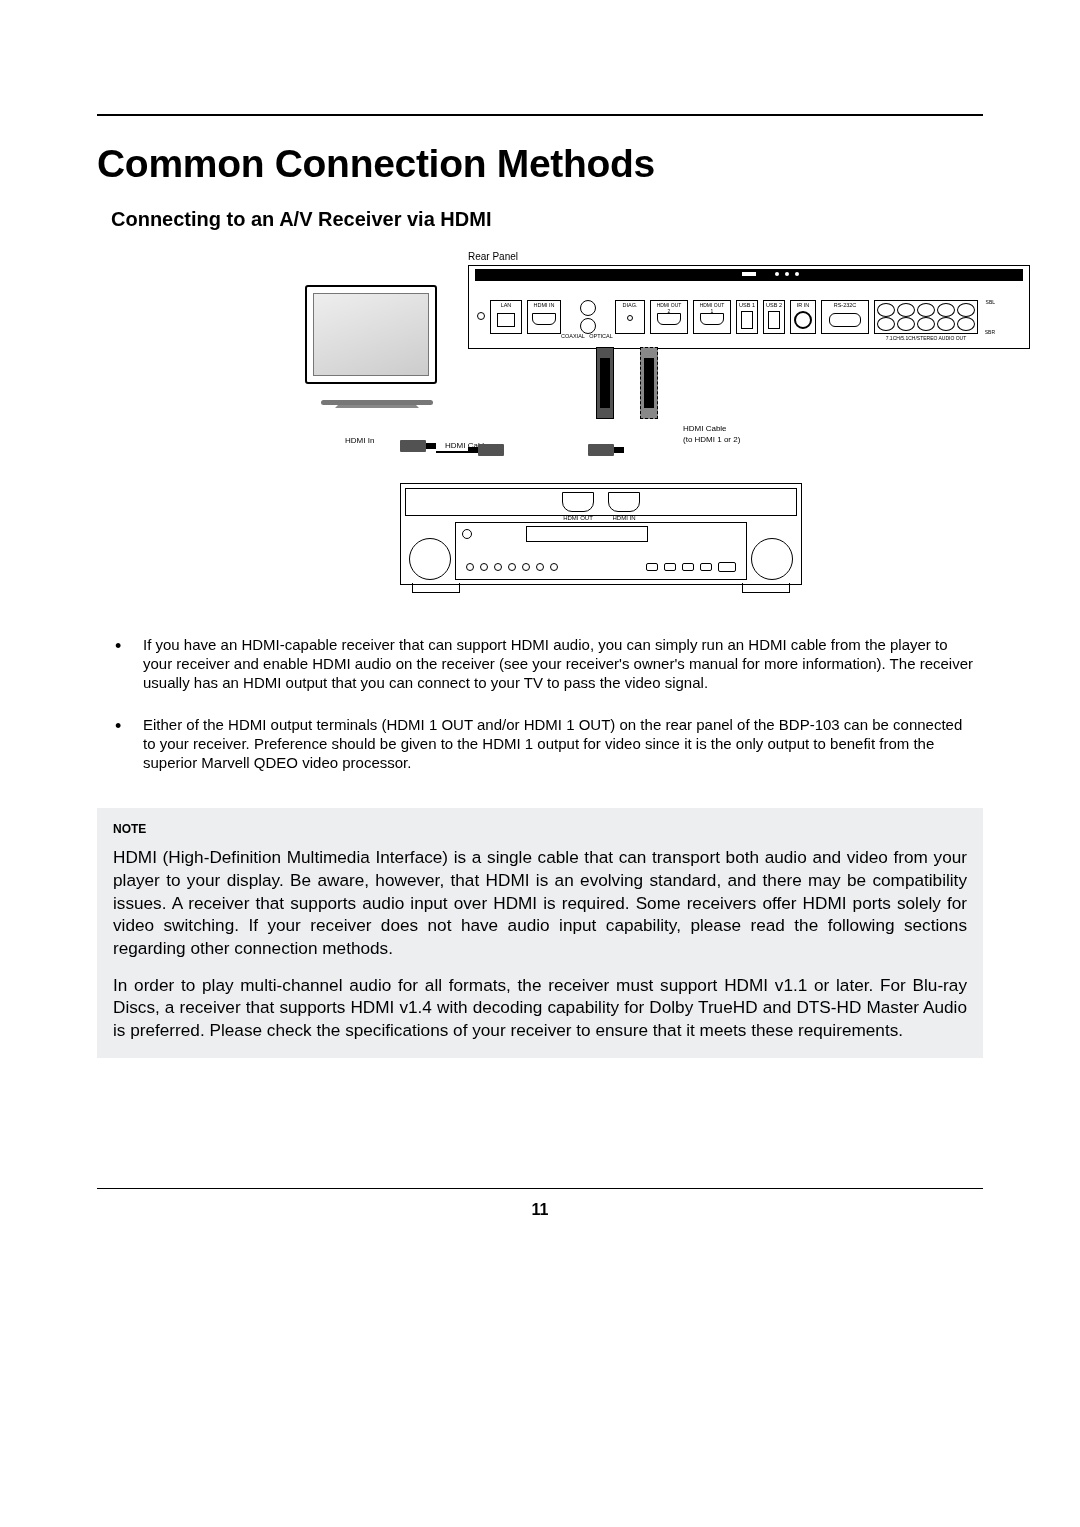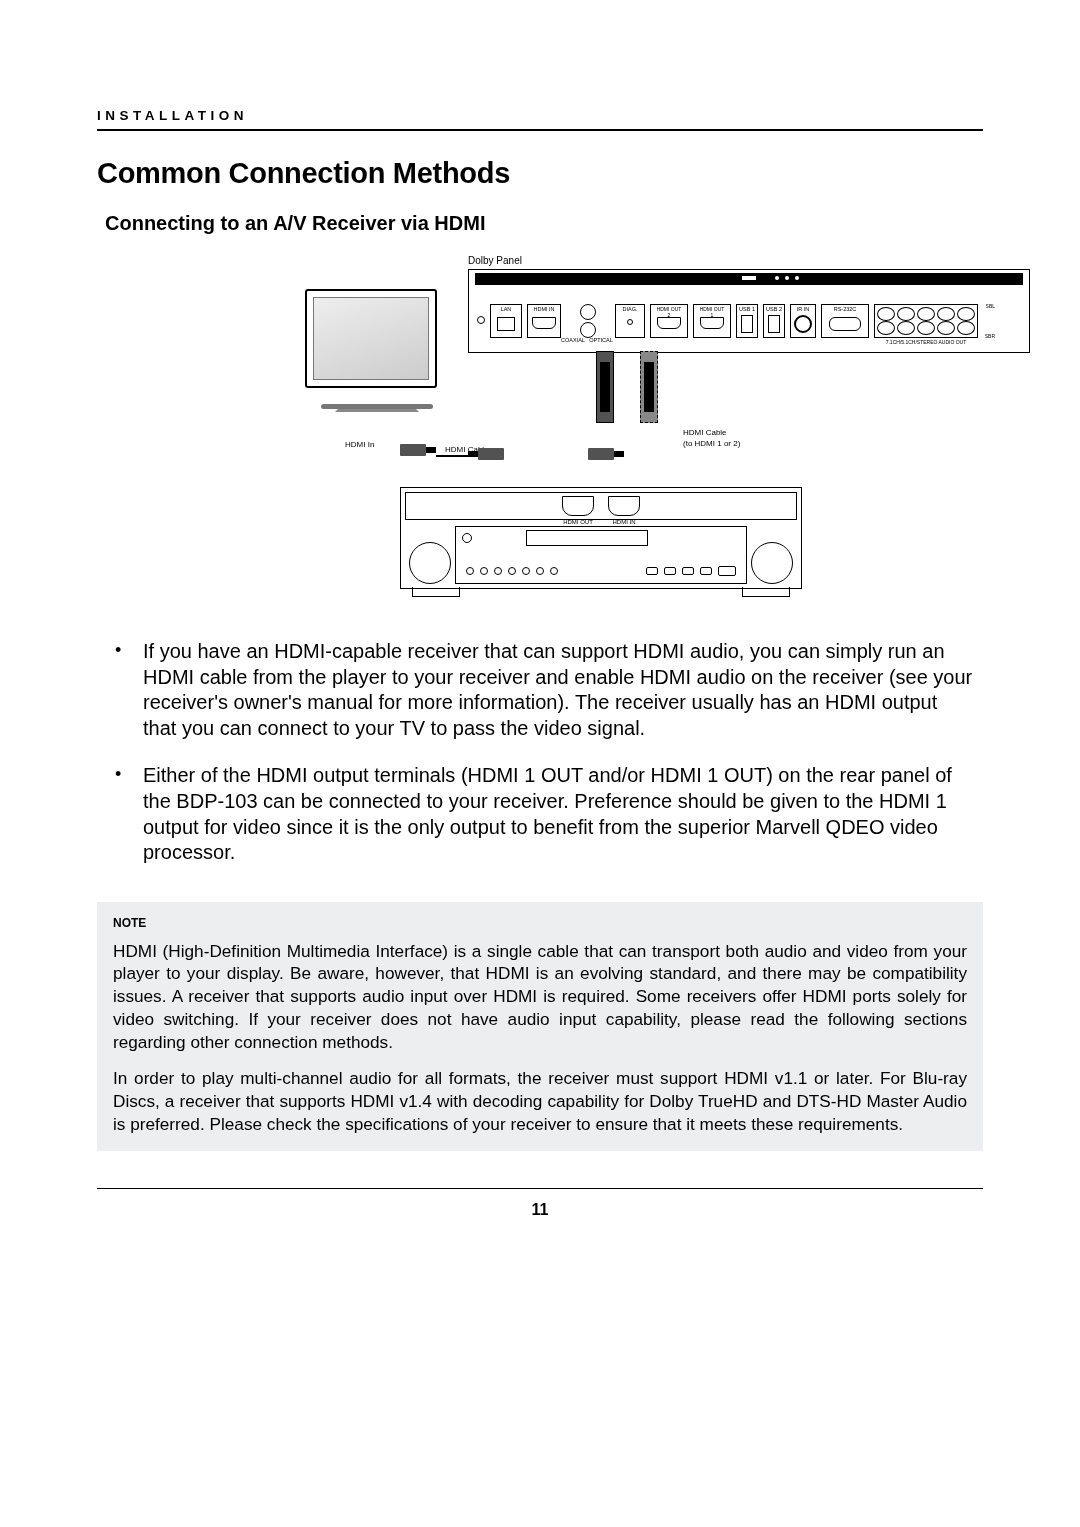--- a/index.html
+++ b/index.html
@@ -20,29 +20,29 @@
     font-size:13.5px;
     letter-spacing:4.5px;
   }
   .rule{
     border:none;border-top:2.5px solid #000;
     margin:6px 0 26px 0;
   }
   .h1{
     font-family:Arial,Helvetica,sans-serif;
     font-weight:900;
-    font-size:29px;
+    font-size:39px;
     margin:0 0 22px 0;
     letter-spacing:-0.3px;
   }
   .h2{
     font-family:Arial,Helvetica,sans-serif;
     font-weight:900;
     font-size:20px;
-    margin:0 0 24px 8px;
+    margin:0 0 24px 14px;
   }
   .diagram-wrap{
     width:100%;
     display:flex;justify-content:center;
     margin-bottom:40px;
   }
   .diagram{
     width:680px;height:340px;
     position:relative;
     font-family:Arial,Helvetica,sans-serif;
@@ -154,21 +154,21 @@
   }
   .vcable::after{content:"";position:absolute;left:3px;right:3px;top:10px;bottom:10px;background:#000;}
 
   .bullets{
     margin:0 0 36px 0;padding:0 8px 0 12px;
     list-style:none;
   }
   .bullets li{
     position:relative;
     padding-left:34px;
-    font-size:20px;
+    font-size:15px;
     line-height:1.28;
     margin-bottom:22px;
   }
   .bullets li::before{
     content:"\2022";
     position:absolute;left:6px;top:0;
     font-size:18px;
   }
   .note-box{
     background:#eceef0;
@@ -189,29 +189,28 @@
     position:absolute;left:97px;width:886px;top:1188px;
   }
   .footer hr{border:none;border-top:1.5px solid #000;margin:0 0 12px 0;}
   .footer .pn{text-align:center;font-weight:bold;font-size:16px;}
 </style>
 </head>
 <body>
 
 <div class="page">
 
-  <div class="running-head">INSTALLATION</div>
   <hr class="rule">
 
   <h1 class="h1">Common Connection Methods</h1>
   <h2 class="h2">Connecting to an A/V Receiver via HDMI</h2>
 
   <div class="diagram-wrap">
     <div class="diagram">
-      <div class="rear-label">Dolby Panel</div>
+      <div class="rear-label">Rear Panel</div>
 
       <div class="rear-panel">
         <div class="slot">
           <span class="dot" style="left:300px"></span>
           <span class="dot" style="left:310px"></span>
           <span class="dot" style="left:320px"></span>
         </div>
         <div class="port-row">
           <div style="width:6px;height:6px;border:1px solid #000;border-radius:50%;margin-top:12px"></div>
           <div class="pbox" style="width:30px">

